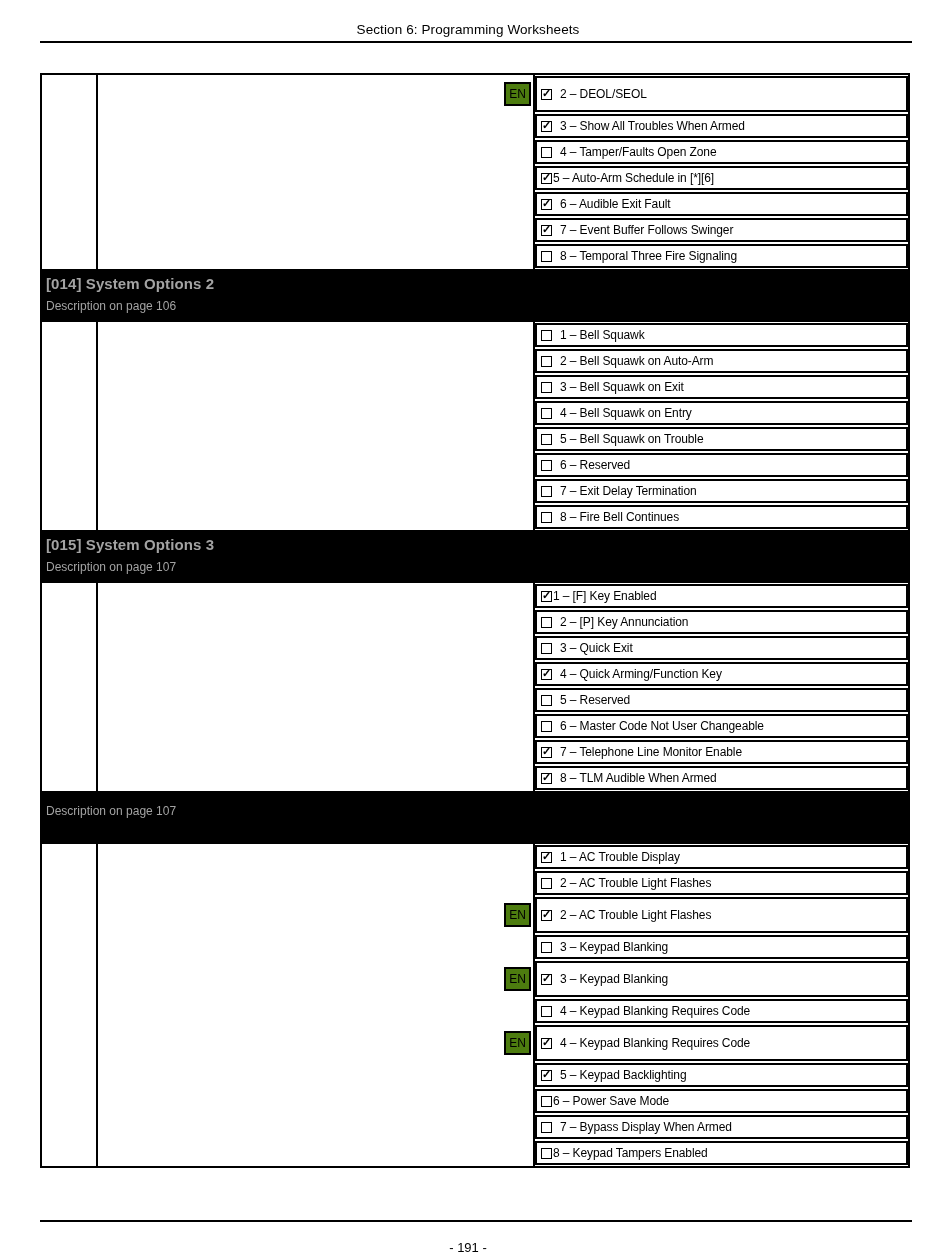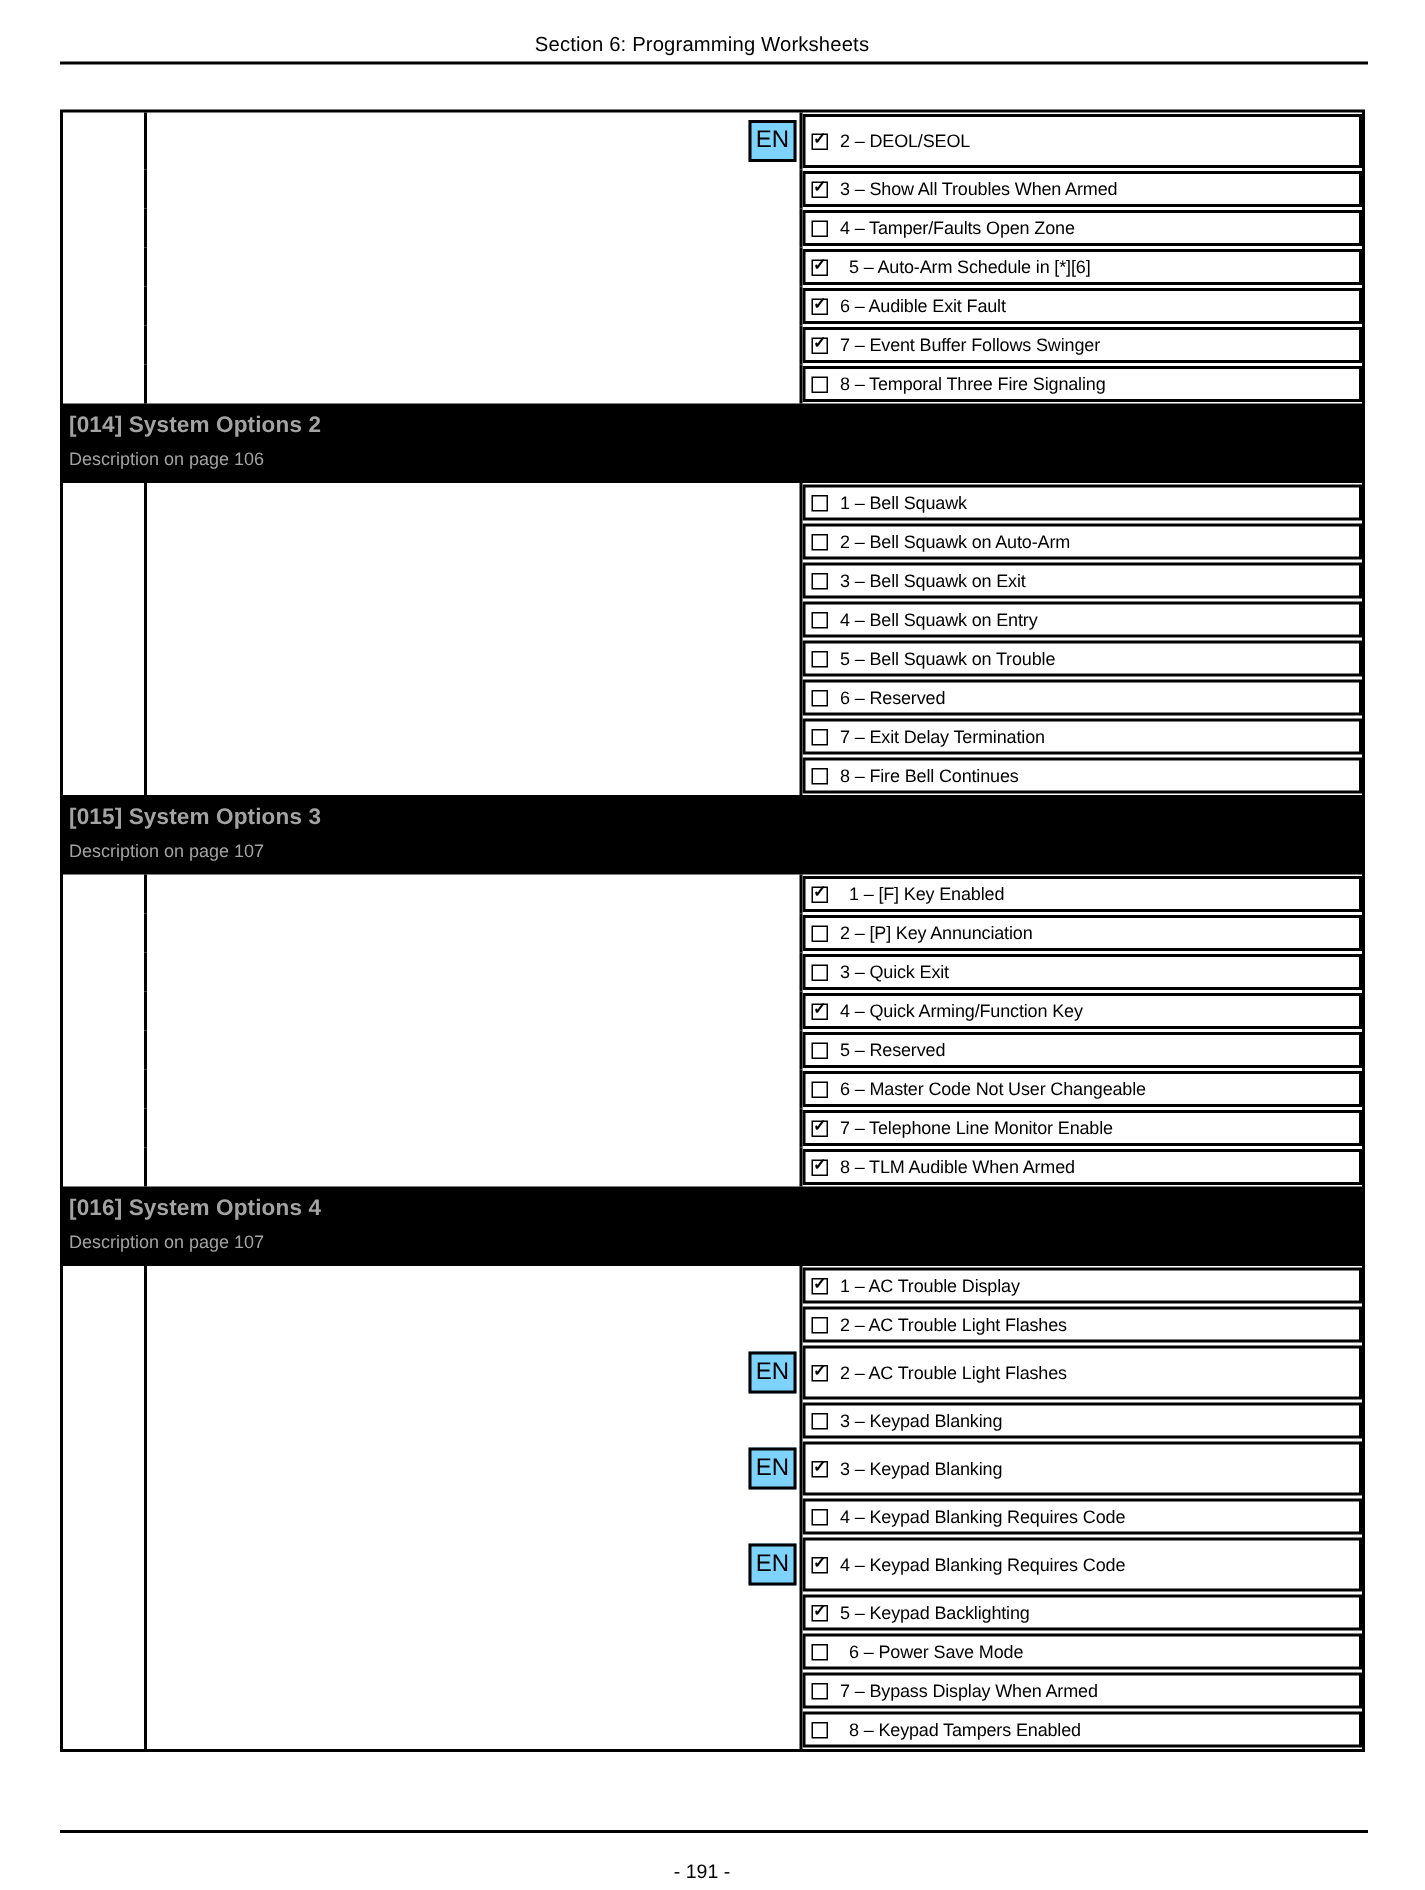--- a/index.html
+++ b/index.html
@@ -31,31 +31,31 @@
   }
   .row { display: flex; align-items: stretch; height: 26px; }
   .row.en { height: 38px; }
   .c1 { width: 54px; flex: none; border-right: 2px solid #000; }
   .c2 {
     width: 437px; flex: none; border-right: 2px solid #000;
     display: flex; align-items: center; justify-content: flex-end;
     padding-right: 2px; box-sizing: border-box;
   }
   .en-badge {
-    border: 2px solid #000; font-size: 16px; line-height: 1;
-    padding: 4px 3px 4px 3px; background: #7dd3fc;
+    border: 2px solid #000; font-size: 12px; line-height: 1;
+    padding: 4px 3px 4px 3px; background: #4d7c0f;
   }
   .c3 { flex: 1; display: flex; flex-direction: column; padding: 1px 0; box-sizing: border-box; }
   .optbox {
     flex: 1; border: 2px solid #000; box-sizing: border-box;
     display: flex; align-items: center; gap: 8px;
     padding-left: 4px; font-size: 12px; letter-spacing: -0.1px;
     background: #fff; white-space: nowrap; overflow: hidden;
   }
-  .optbox.tight { gap: 14px; }
+  .optbox.tight { gap: 1px; }
   .cb {
     width: 11px; height: 11px; flex: none;
     border: 1.5px solid #000; box-sizing: border-box;
     display: inline-flex; align-items: center; justify-content: center;
   }
   .cb.checked::after {
     content: "\2713";
     font-size: 11px; font-weight: bold; line-height: 1;
     margin-top: -1px;
   }
@@ -321,21 +321,20 @@
         <div class="c1"></div>
         <div class="c2"></div>
         <div class="c3">
           <div class="optbox">
             <span class="cb checked"></span>
             <span class="opt-label">8 – TLM Audible When Armed</span>
           </div>
         </div>
       </div>
       <div class="bar">
-        <div class="bar-title">[016] System Options 4</div>
         <div class="bar-desc">Description on page 107</div>
       </div>
       <div class="row">
         <div class="c1"></div>
         <div class="c2"></div>
         <div class="c3">
           <div class="optbox">
             <span class="cb checked"></span>
             <span class="opt-label">1 – AC Trouble Display</span>
           </div>

